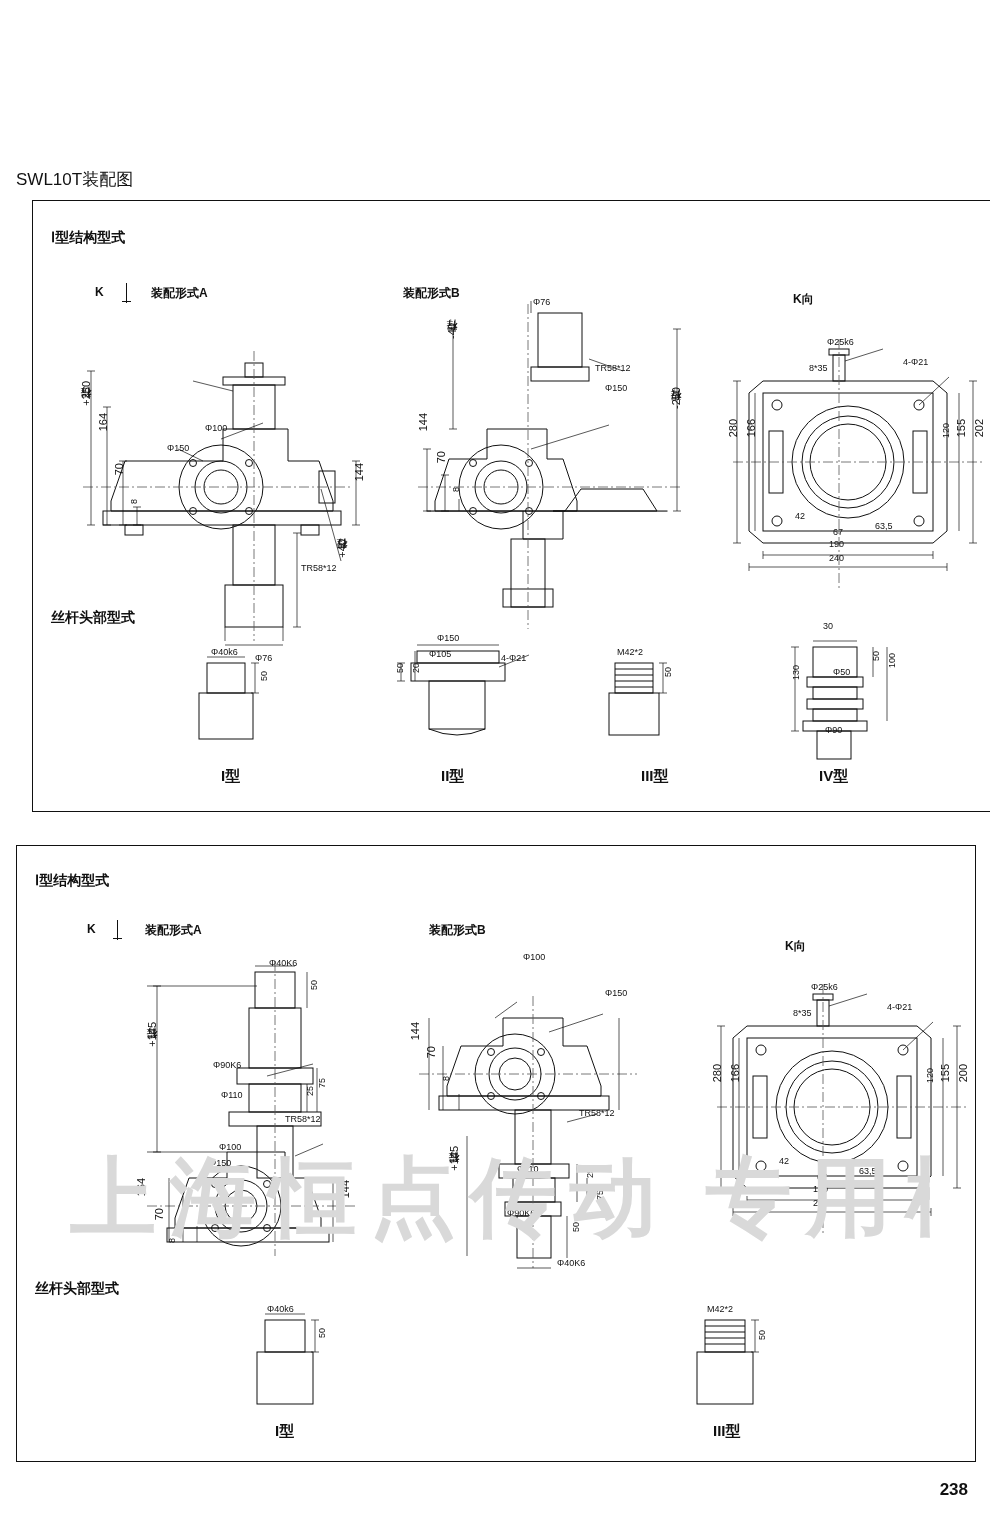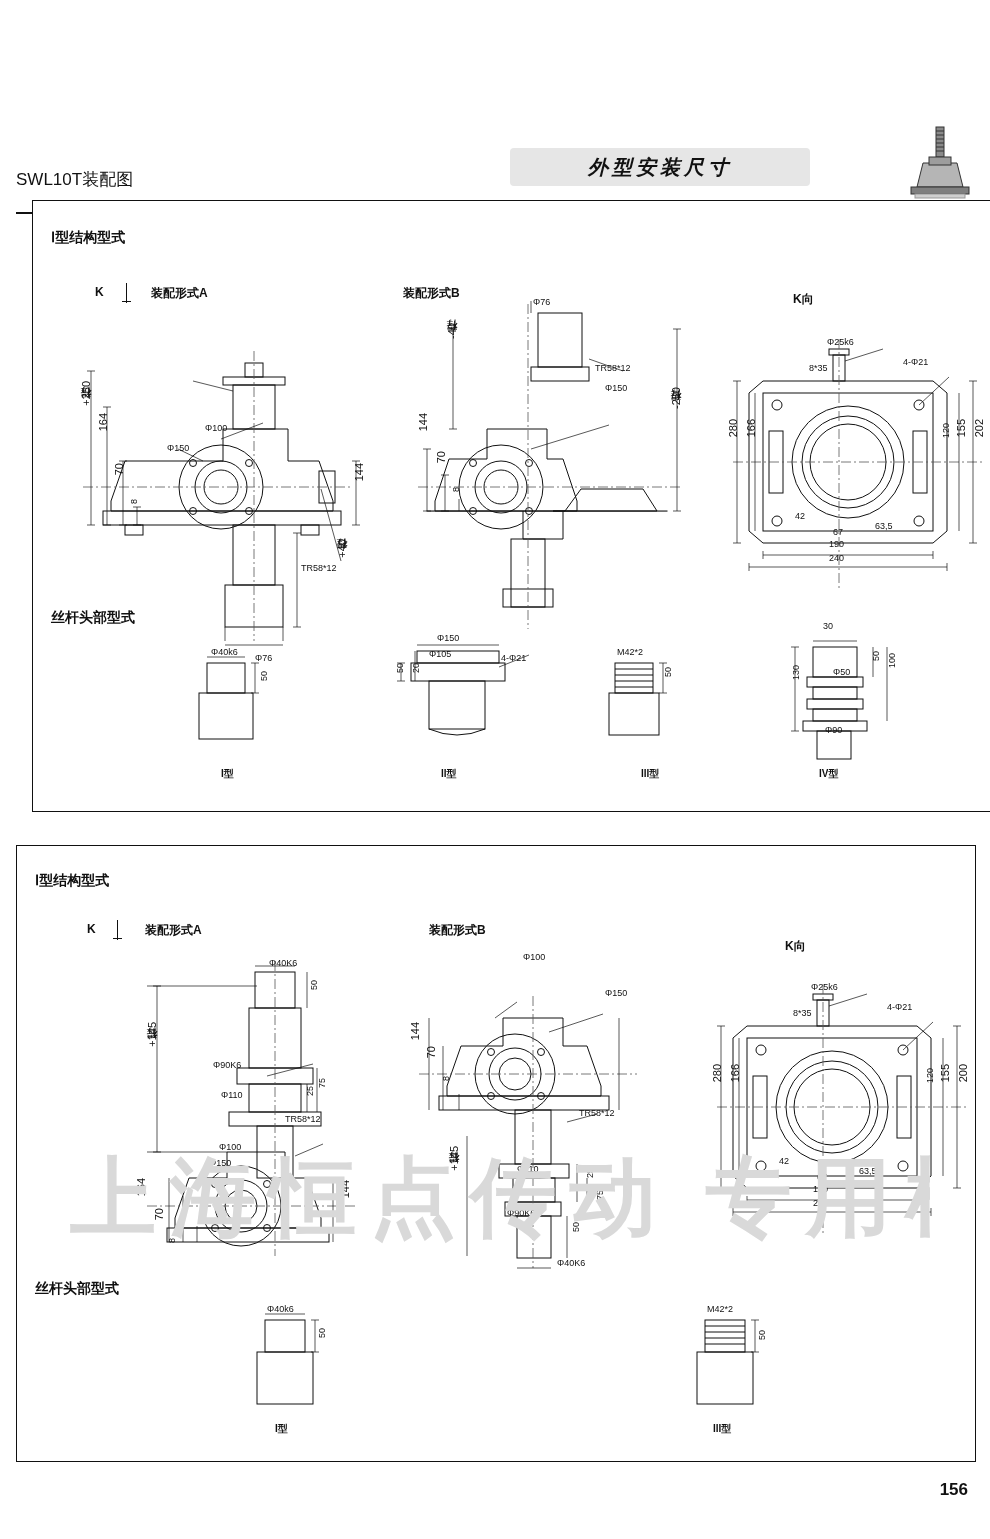--- a/index.html
+++ b/index.html
@@ -32,21 +32,21 @@
   .panel{position:absolute;border:1px solid #111;background:#fff;}
   #panel1{left:32px;top:200px;width:958px;height:610px;}
   #panel2{left:16px;top:845px;width:958px;height:615px;}
 
   .panel-title{position:absolute;font-size:14px;font-weight:bold;color:#111;}
   .sub-title{position:absolute;font-size:14px;font-weight:bold;color:#111;}
   .lbl{position:absolute;font-size:11px;color:#111;white-space:nowrap;}
   .lbl-b{position:absolute;font-size:12px;font-weight:bold;color:#111;white-space:nowrap;}
   .lbl-sm{position:absolute;font-size:9px;color:#111;white-space:nowrap;}
   .vert{writing-mode:vertical-rl;transform:rotate(180deg);}
-  .type-lbl{position:absolute;font-size:10px;font-weight:bold;color:#111;}
+  .type-lbl{position:absolute;font-size:15px;font-weight:bold;color:#111;}
 
   
   .ln{position:absolute;background:#111;}
   .v1{width:1px;}
 
   
   .watermark{
     position:absolute;left:70px;top:1140px;width:860px;height:140px;
     font-size:86px;font-weight:bold;color:#d9d9d9;letter-spacing:14px;
     white-space:nowrap;overflow:hidden;pointer-events:none;
@@ -55,43 +55,20 @@
 
   .pageno{position:absolute;right:22px;top:1480px;font-size:17px;font-weight:bold;color:#111;}
 
   svg{overflow:visible;}
 </style>
 </head>
 <body>
 
 <div class="page">
 
-  <div class="header-band">
-    <div class="title-plate">
-      <span>外型安装尺寸</span>
-    </div>
-    <div class="logo-box">
-      <svg width="70" height="80" viewBox="0 0 70 80">
-        <rect x="31" y="2" width="8" height="30" fill="#8a8a8a" stroke="#333"></rect>
-        <g stroke="#333" stroke-width="1">
-          <line x1="31" y1="6" x2="39" y2="6"></line>
-            <line x1="31" y1="10" x2="39" y2="10"></line>
-          <line x1="31" y1="14" x2="39" y2="14"></line>
-            <line x1="31" y1="18" x2="39" y2="18"></line>
-          <line x1="31" y1="22" x2="39" y2="22"></line>
-            <line x1="31" y1="26" x2="39" y2="26"></line>
-        </g>
-        <polygon points="18,38 52,38 58,62 12,62" fill="#b5b5b5" stroke="#333"></polygon>
-        <rect x="24" y="32" width="22" height="8" fill="#9d9d9d" stroke="#333"></rect>
-        <rect x="6" y="62" width="58" height="7" fill="#7f7f7f" stroke="#333"></rect>
-        <rect x="10" y="69" width="50" height="4" fill="#cfcfcf" stroke="#999"></rect>
-      </svg>
-    </div>
-    <div class="header-rule"></div>
-  </div>
 
   <div class="sec-title">SWL10T装配图</div>
 
   <div class="panel" id="panel1">
 
     <div class="panel-title" style="left:18px;top:28px;">Ⅰ型结构型式</div>
 
     <div class="lbl-b" style="left:62px;top:84px;">K</div>
     <div class="ln v1" style="left:93px;top:82px;height:20px;"></div>
     <div class="ln" style="left:89px;top:100px;width:9px;height:1px;"></div>
@@ -565,14 +542,14 @@
         <line x1="72" y1="22" x2="80" y2="22"></line>
           <line x1="72" y1="54" x2="80" y2="54"></line>
       </g>
     </svg>
     <div class="lbl-sm" style="left:690px;top:458px;">M42*2</div>
     <div class="lbl-sm vert" style="left:740px;top:484px;">50</div>
     <div class="type-lbl" style="left:696px;top:576px;">III型</div>
   </div>
 
   <div class="watermark">上海恒点传动 专用样本</div>
-  <div class="pageno">156</div>
+  <div class="pageno">238</div>
 </div>
 
 </body></html>

